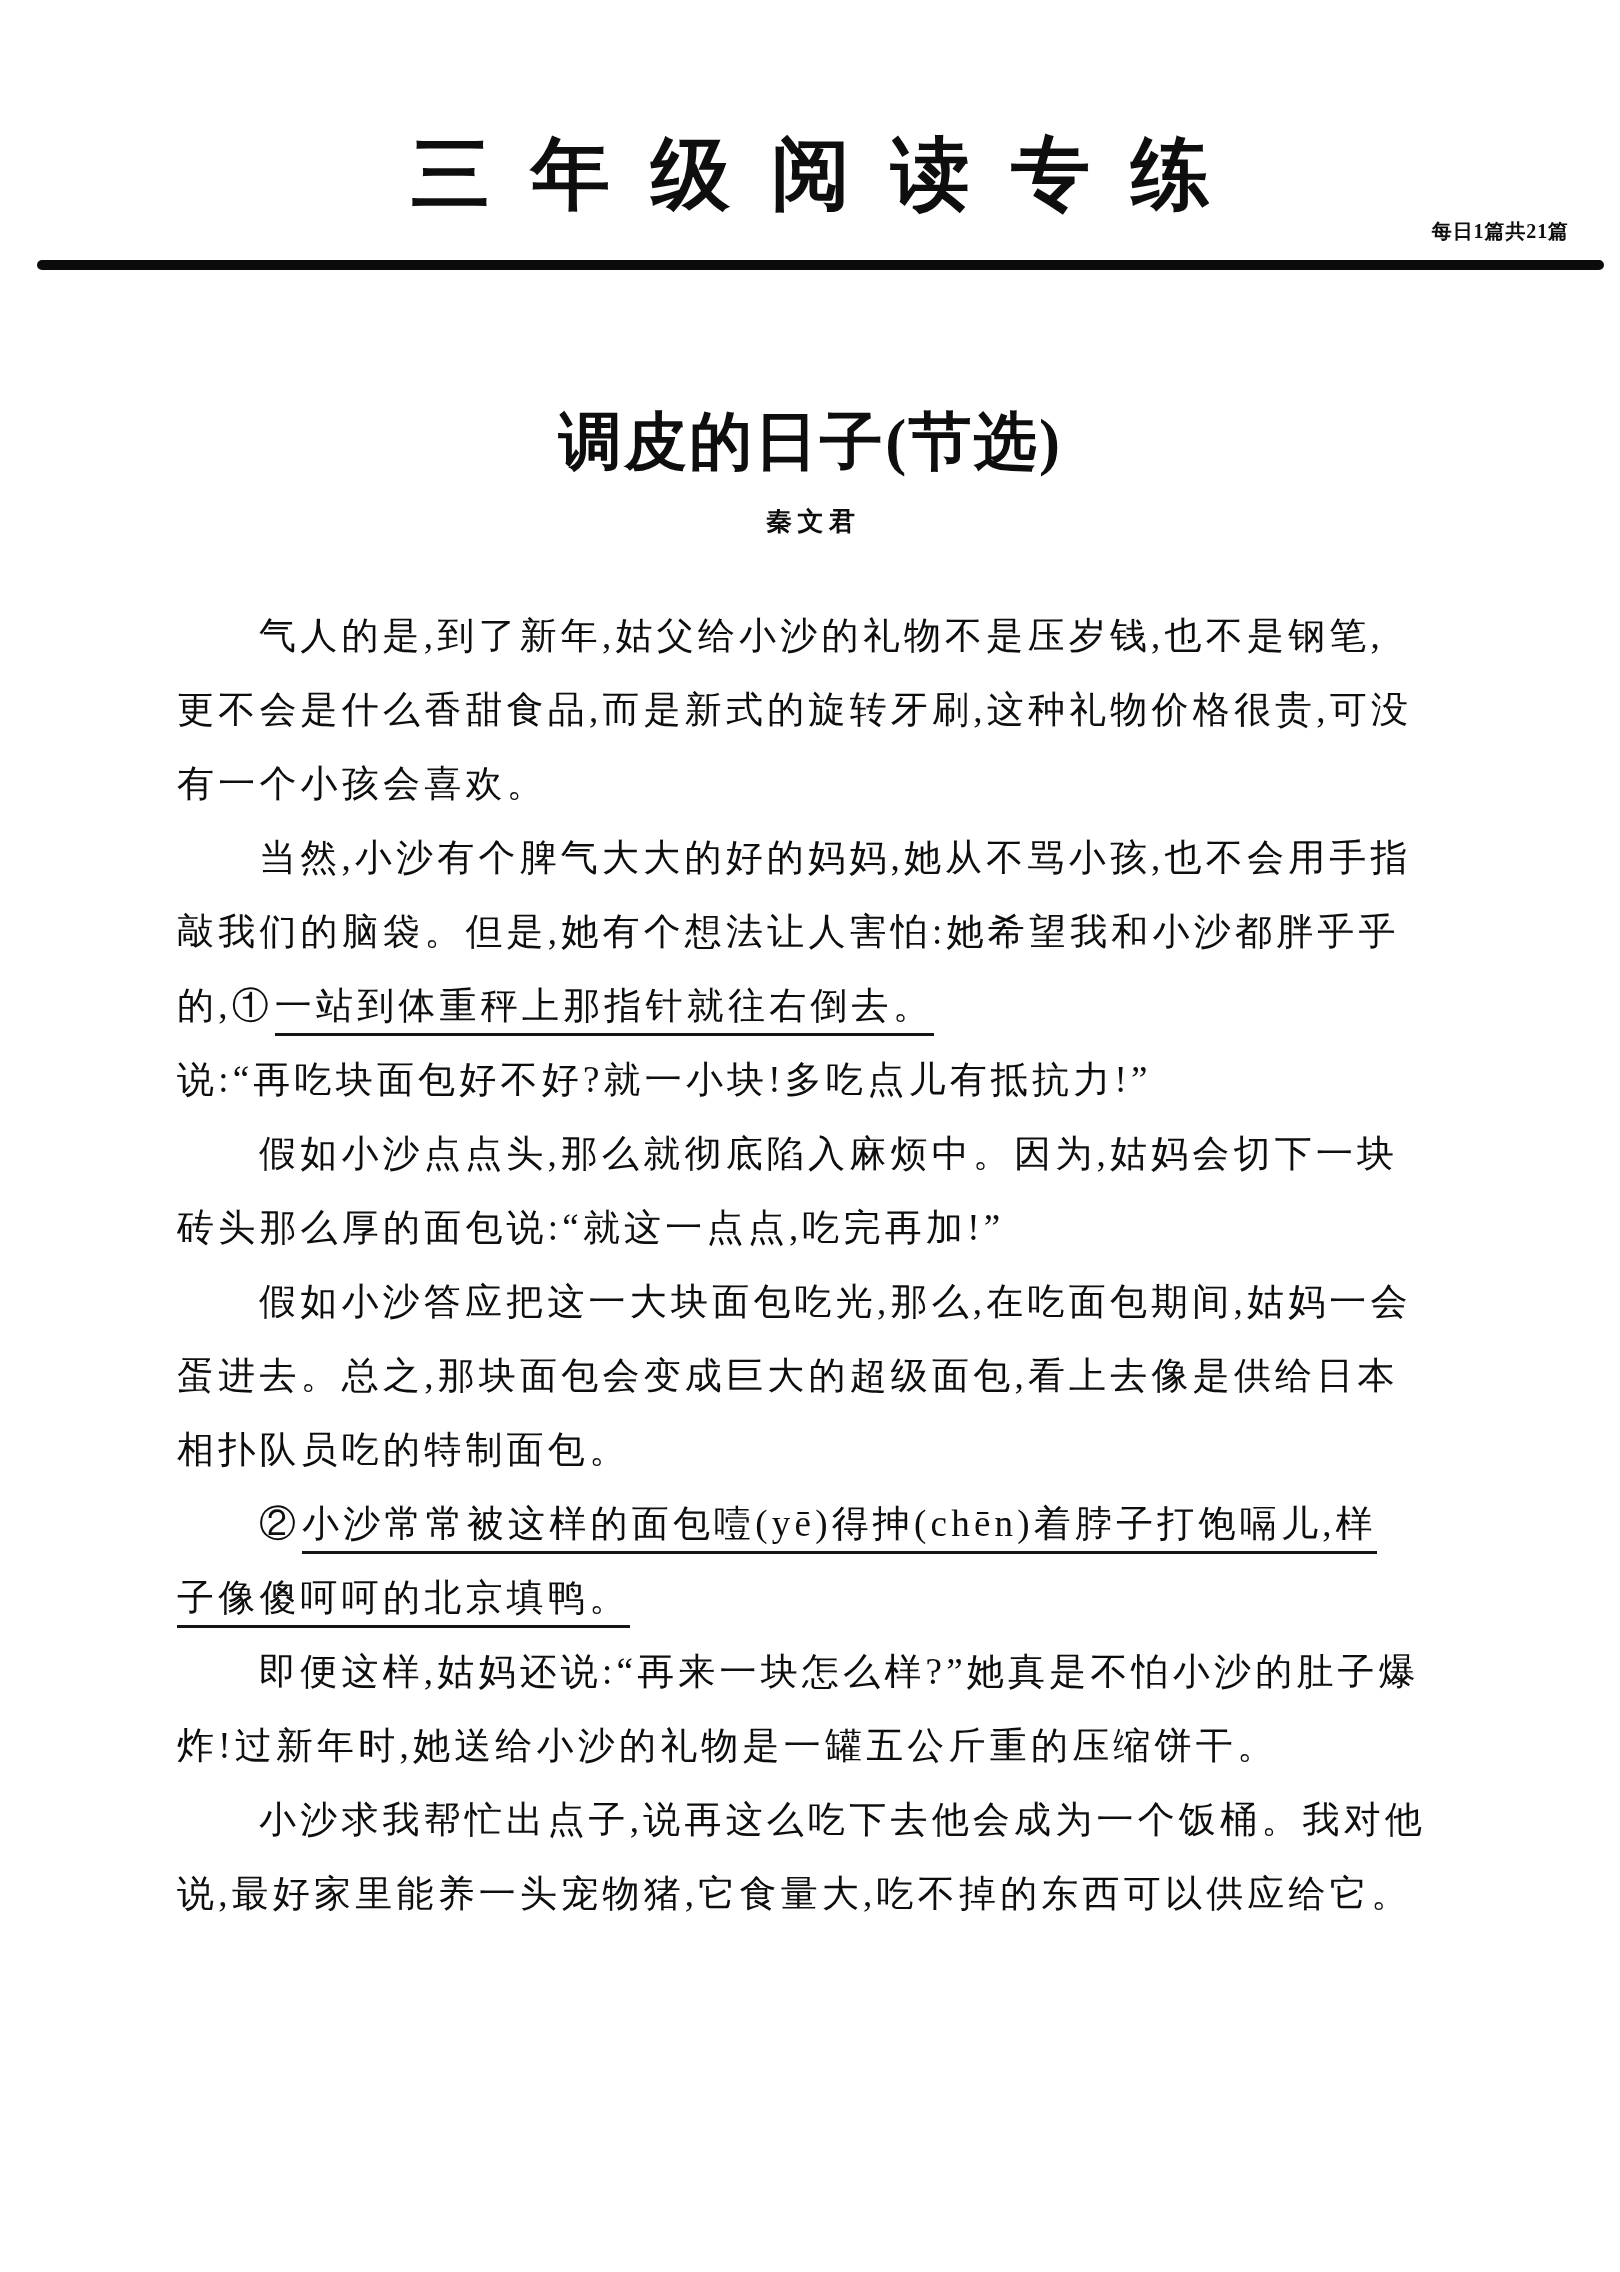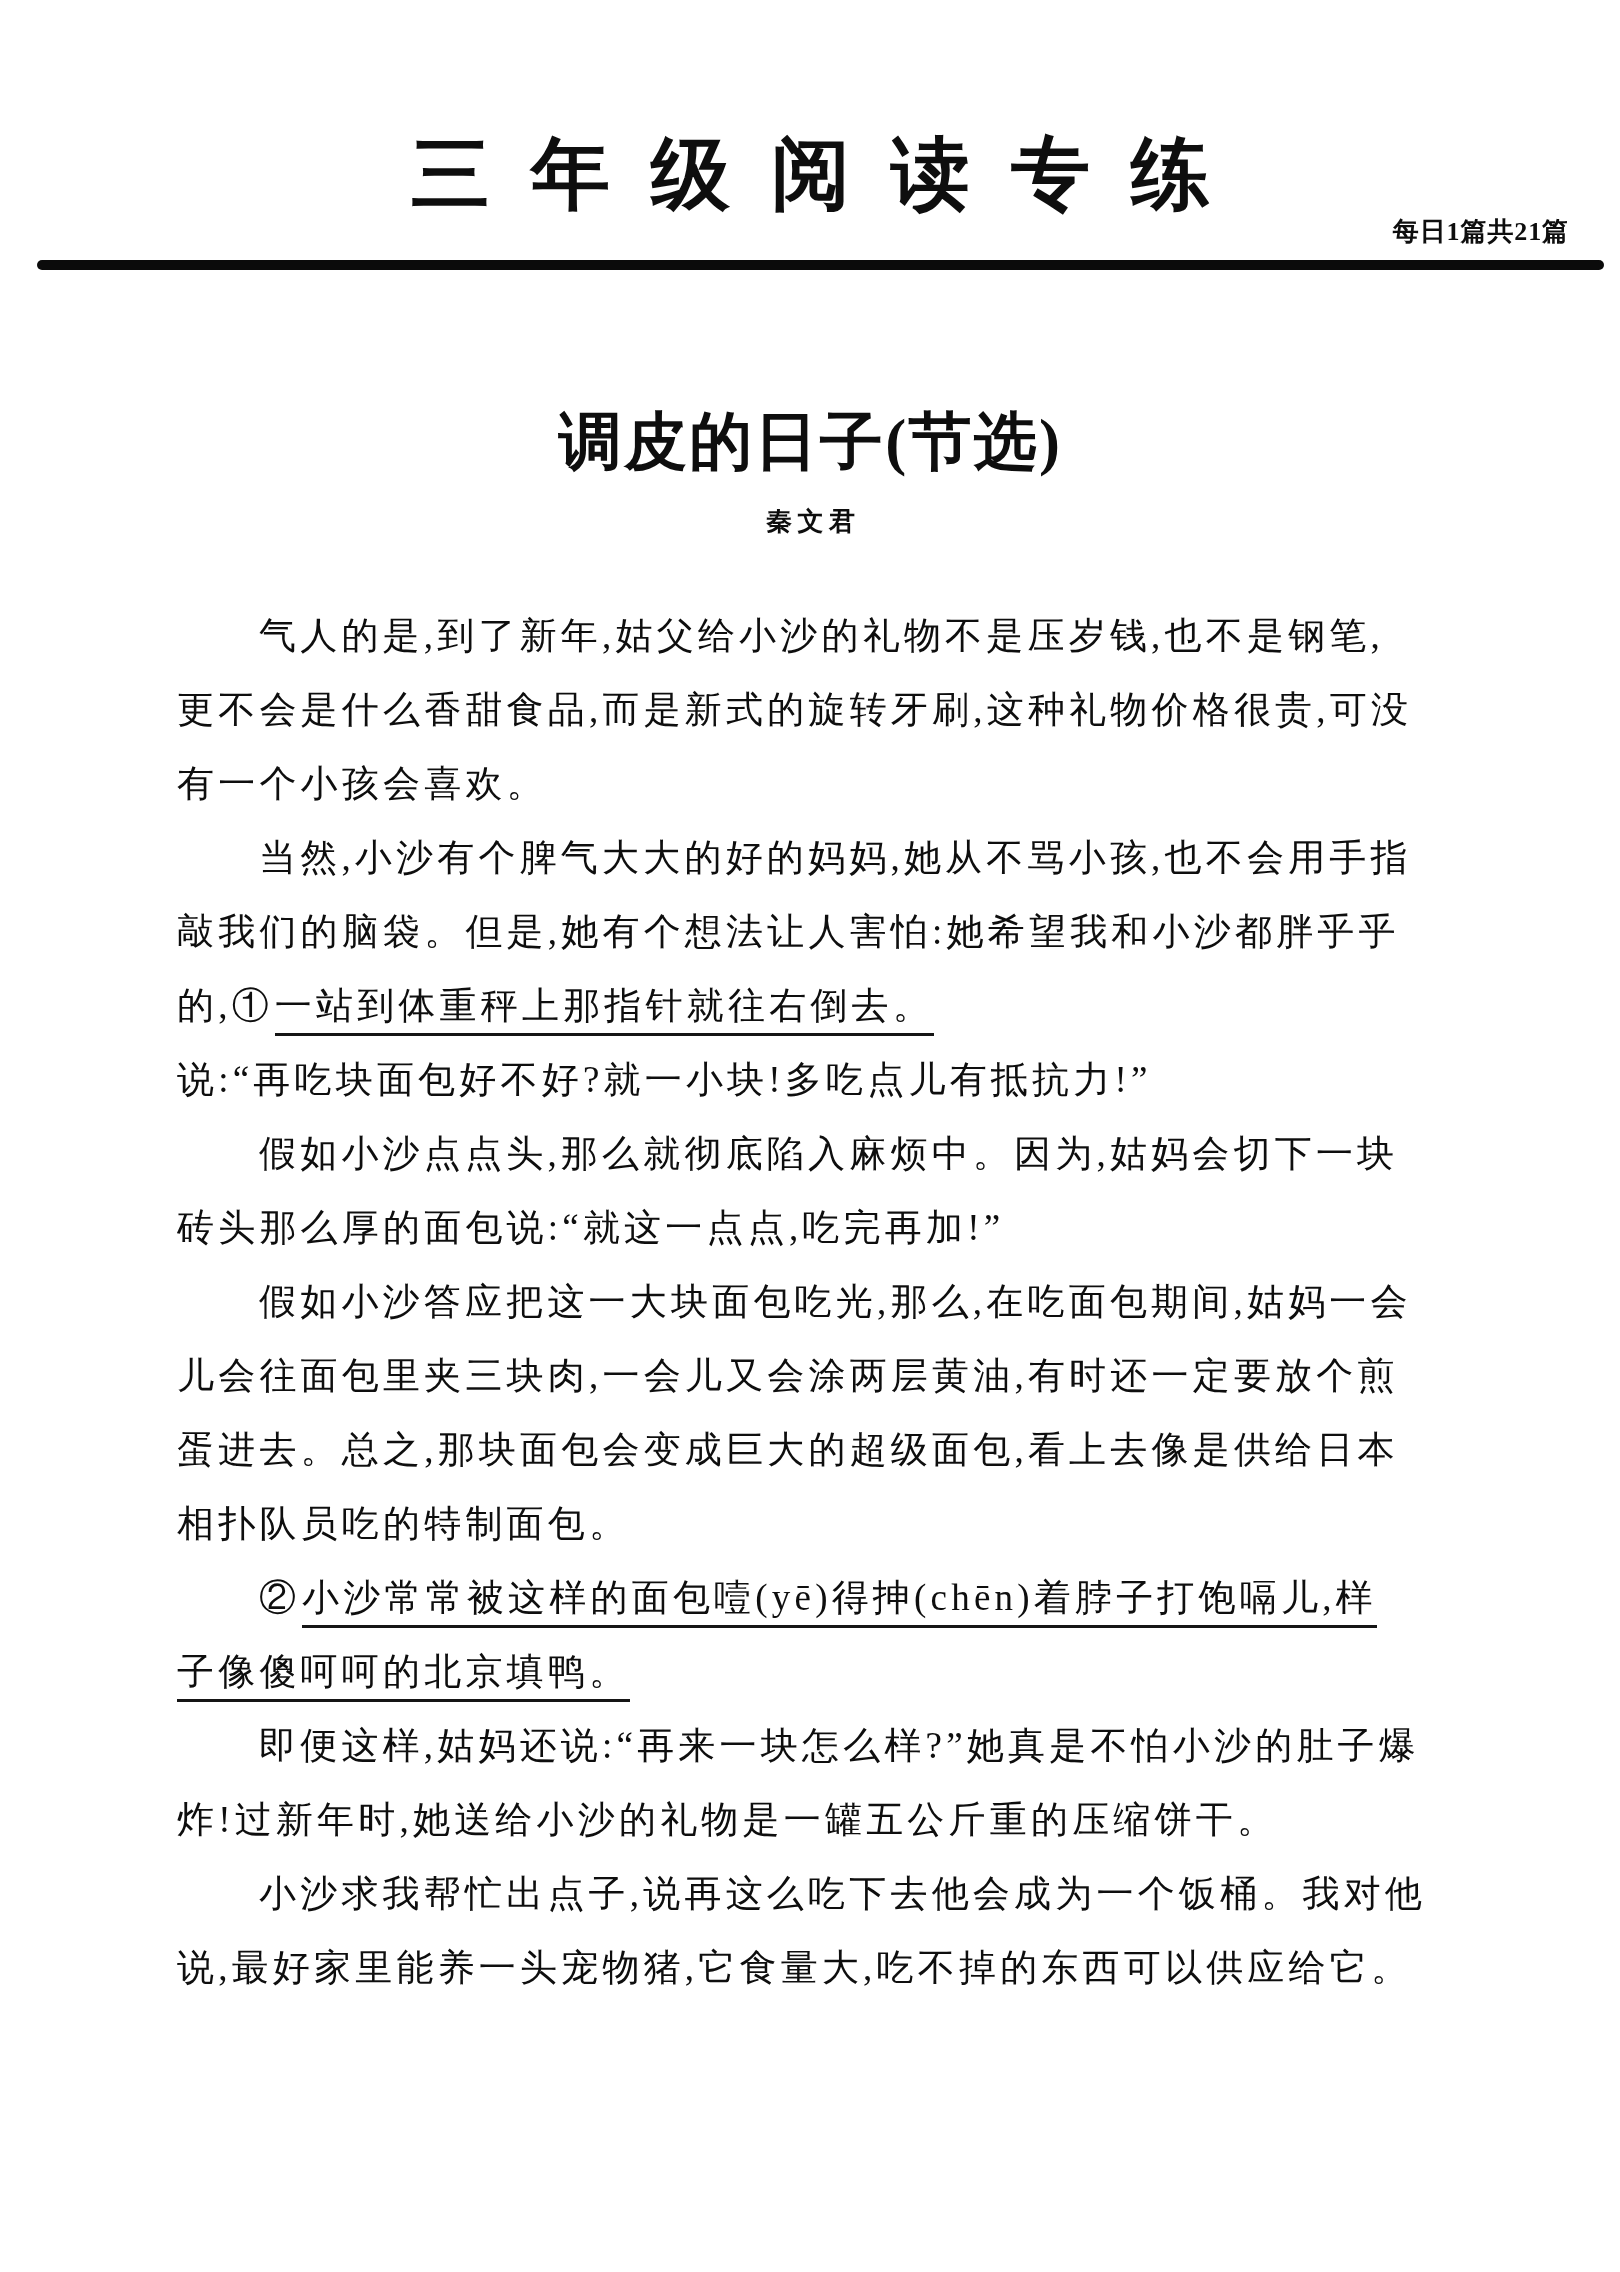--- a/index.html
+++ b/index.html
@@ -31,21 +31,21 @@
     font-size: 79px;
     line-height: 80px;
     font-weight: 700;
     letter-spacing: 41px;
     white-space: nowrap;
   }
   .tagline {
     position: absolute;
     top: 215px;
     right: 52px;
-    font-size: 26px;
+    font-size: 20px;
     line-height: 33px;
     font-weight: 700;
     letter-spacing: 0.9px;
     white-space: nowrap;
   }
   .rule {
     position: absolute;
     top: 260px;
     left: 37px;
     width: 1567px;
@@ -134,21 +134,20 @@
 
 
     <div class="line"><span>说:“再吃块面包好不好?就一小块!多吃点儿有抵抗力!”</span></div>
 
     <div class="line indent"><span>假如小沙点点头,那么就彻底陷入麻烦中。因为,姑妈会切下一块</span></div>
 
     <div class="line"><span>砖头那么厚的面包说:“就这一点点,吃完再加!”</span></div>
 
     <div class="line indent"><span>假如小沙答应把这一大块面包吃光,那么,在吃面包期间,姑妈一会</span></div>
 
-    <div class="line"><span>儿会往面包里夹三块肉,一会儿又会涂两层黄油,有时还一定要放个煎</span></div>
 
     <div class="line"><span>蛋进去。总之,那块面包会变成巨大的超级面包,看上去像是供给日本</span></div>
 
     <div class="line"><span>相扑队员吃的特制面包。</span></div>
 
     <div class="line indent"><span class="marker">②</span><span class="u">小沙常常被这样的面包噎(yē)得抻(chēn)着脖子打饱嗝儿,样</span></div>
 
     <div class="line"><span class="u">子像傻呵呵的北京填鸭。</span></div>
 
     <div class="line indent"><span>即便这样,姑妈还说:“再来一块怎么样?”她真是不怕小沙的肚子爆</span></div>

